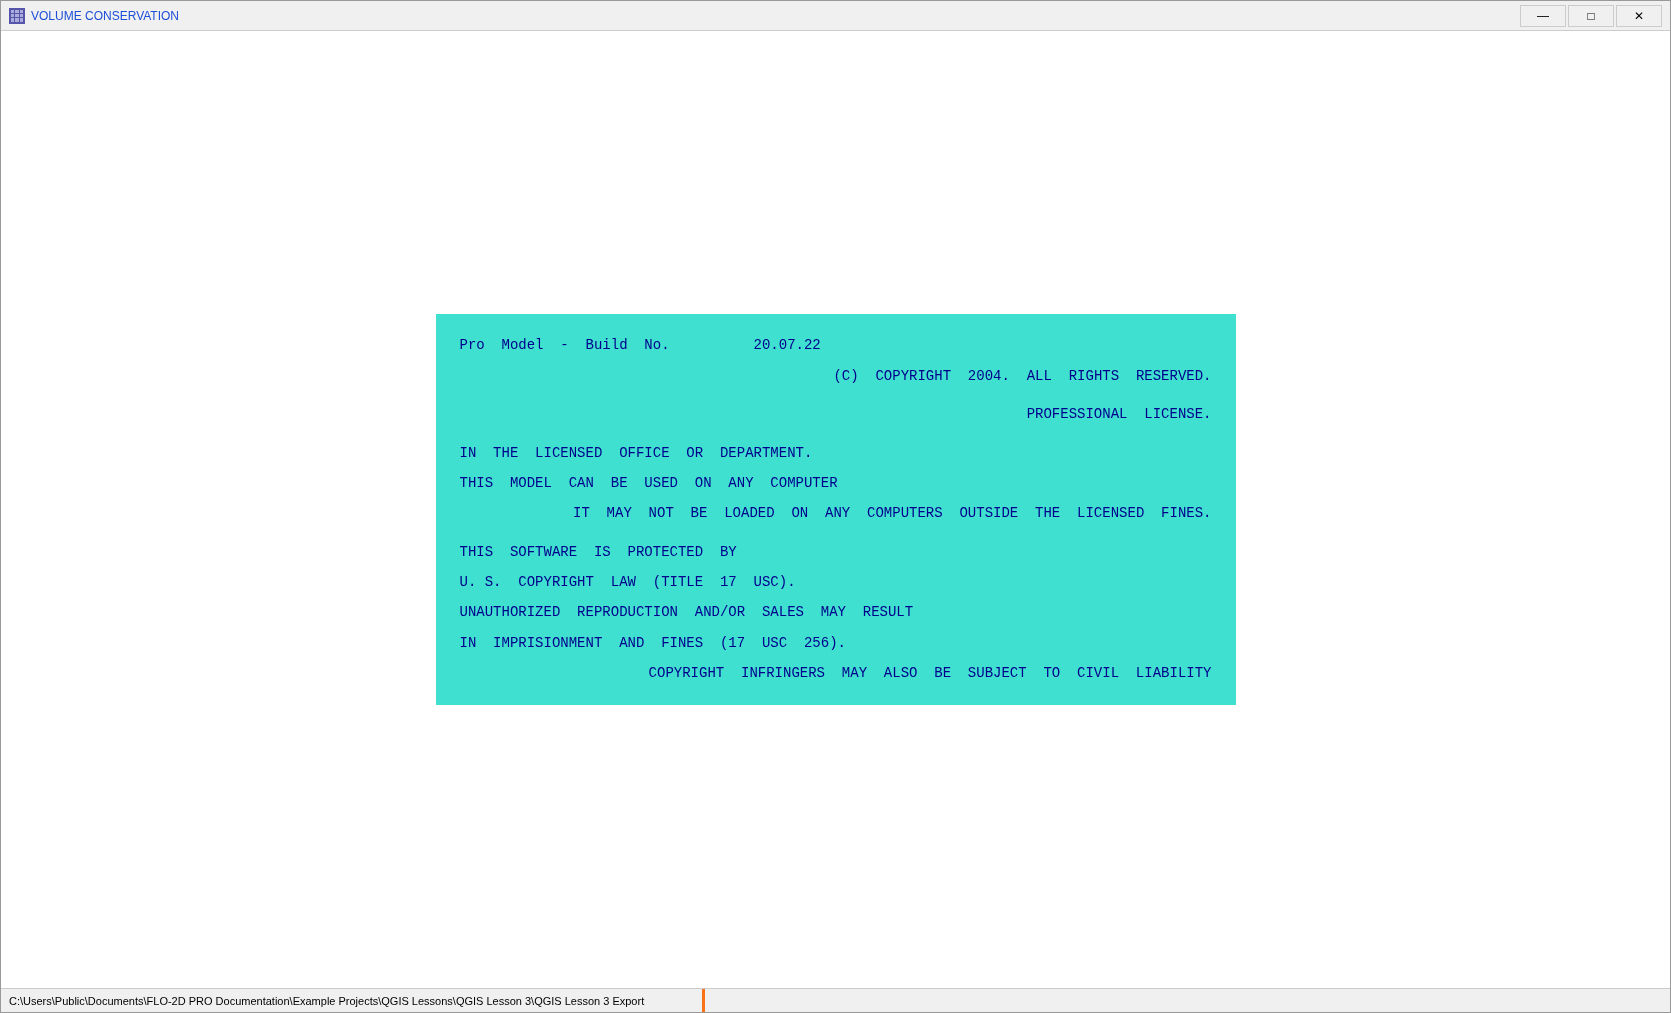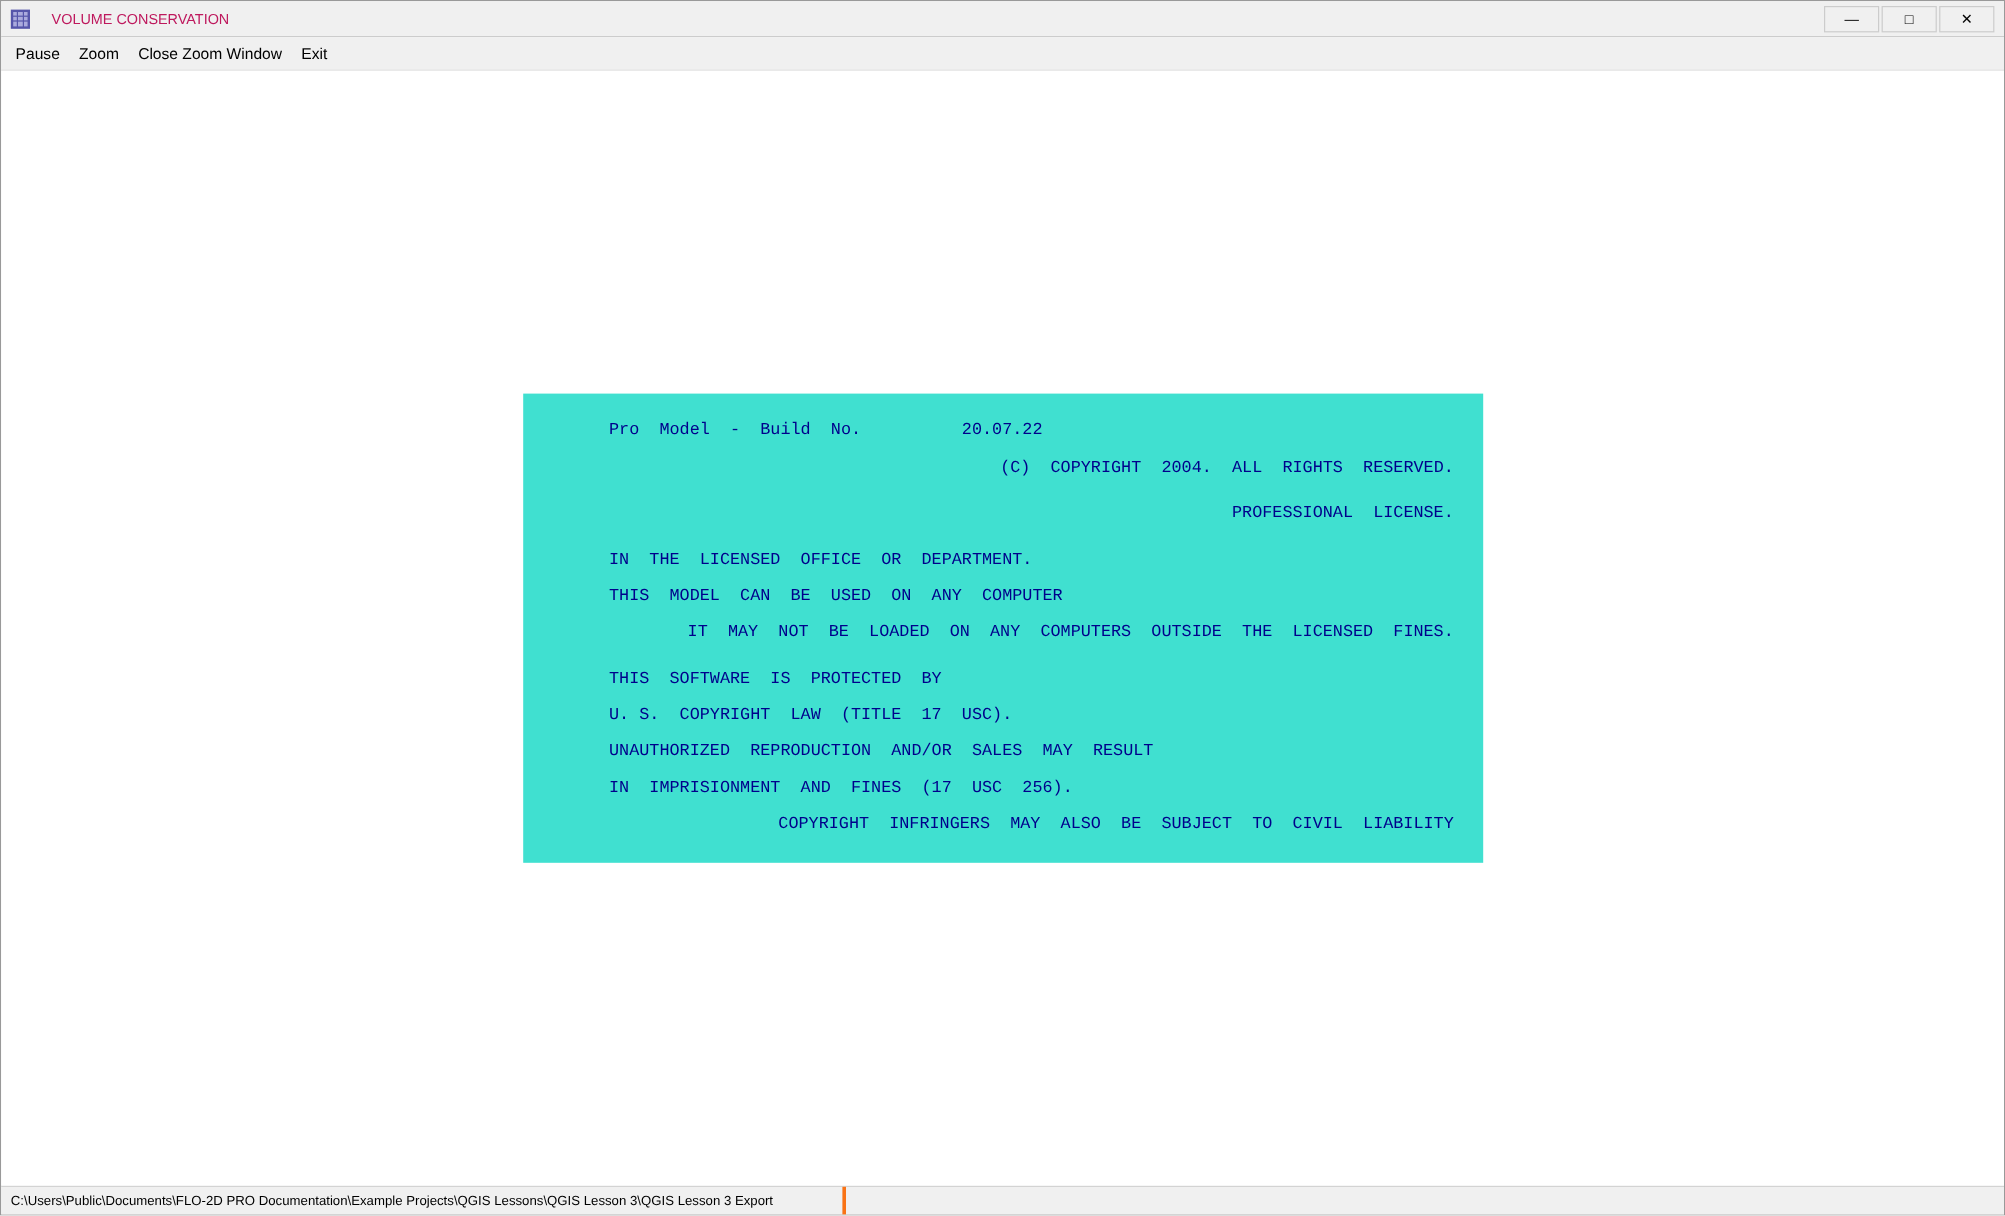--- a/index.html
+++ b/index.html
@@ -60,22 +60,21 @@
     }
 
     .title-bar-icon-inner span {
       background: #aaaadd;
       display: block;
     }
 
     .title-bar-title {
       font-size: 12px;
       font-weight: normal;
-      color: #be185d;
-      margin-left: 12px;
+      color: #1d4ed8;
     }
 
     .title-bar-controls {
       display: flex;
       gap: 2px;
     }
 
     .title-bar-btn {
       width: 46px;
       height: 22px;
@@ -120,21 +119,20 @@
       padding: 20px 24px;
       font-family: 'Courier New', Courier, monospace;
       font-size: 14px;
       color: #00008b;
       line-height: 1.6;
     }
 
     .info-box p {
       margin-bottom: 8px;
       white-space: pre;
-      margin-left: 48px;
     }
 
     .info-box p:last-child {
       margin-bottom: 0;
       text-align: right;
     }
 
     .info-box .section {
       margin-bottom: 16px;
     }
@@ -190,26 +188,20 @@
       </div>
       <span class="title-bar-title">VOLUME CONSERVATION</span>
     </div>
     <div class="title-bar-controls">
       <button class="title-bar-btn">—</button>
       <button class="title-bar-btn">□</button>
       <button class="title-bar-btn close">✕</button>
     </div>
   </div>
 
-  <div class="menu-bar">
-    <span class="menu-item">Pause</span>
-    <span class="menu-item">Zoom</span>
-    <span class="menu-item">Close Zoom Window</span>
-    <span class="menu-item">Exit</span>
-  </div>
 
   <div class="main-content">
     <div class="info-box">
       <div class="section">
         <p>Pro  Model  -  Build  No.          20.07.22</p>
         <p>(C)  COPYRIGHT  2004.  ALL  RIGHTS  RESERVED.</p>
       </div>
       <div class="section">
         <p>PROFESSIONAL  LICENSE.</p>
       </div>

